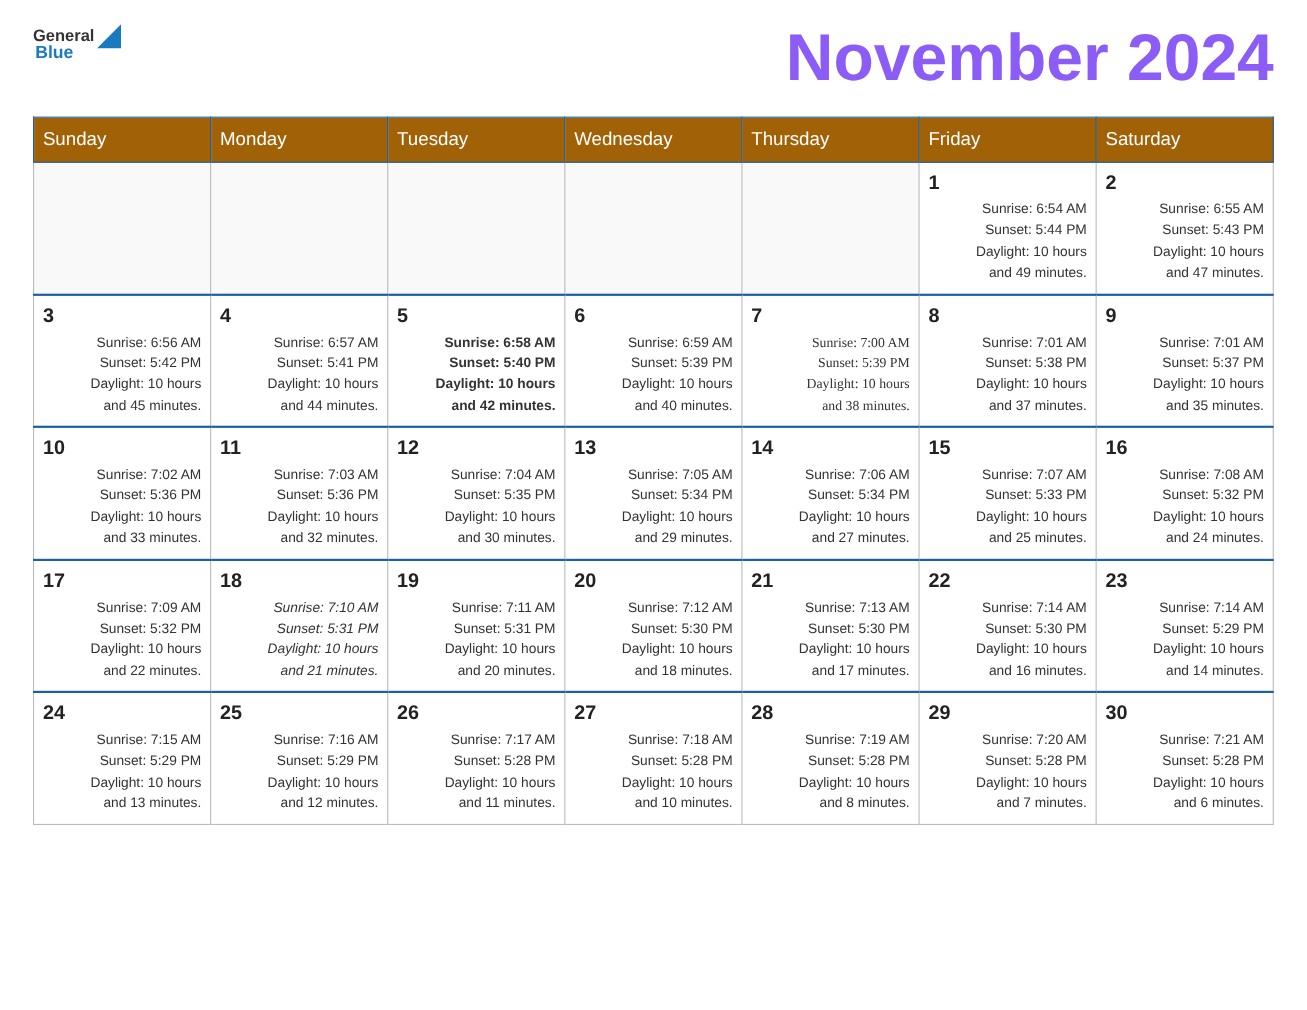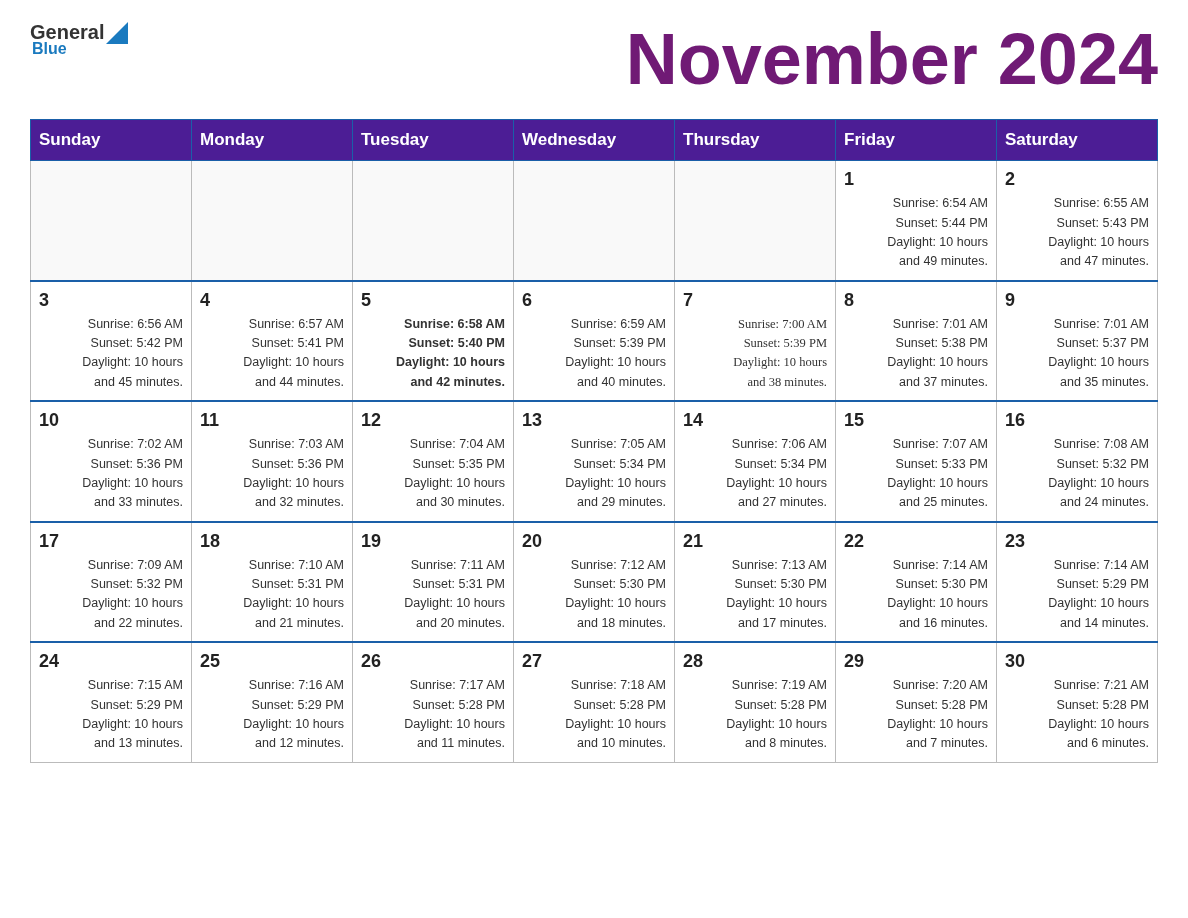--- a/index.html
+++ b/index.html
@@ -22,40 +22,40 @@
       align-items: flex-start;
     }
     .logo-line1 {
       display: flex;
       align-items: center;
     }
     .title-block {
       text-align: right;
     }
     .month-title {
-      font-size: 72px;
+      font-size: 60px;
       font-weight: bold;
-      color: #701a75;
+      color: #8b5cf6;
       line-height: 1.1;
     }
     .location-title {
       font-size: 22px;
       color: #555;
       margin-top: 4px;
     }
     .calendar {
       width: 100%;
       border-collapse: collapse;
       border: 1px solid #999;
     }
     .calendar th {
-      background: #4c1d95;
+      background: #a16207;
       color: #fff;
       font-size: 17px;
-      font-weight: bold;
+      font-weight: normal;
       padding: 10px 8px;
       text-align: left;
       border: 1px solid #1a5fa8;
     }
     .calendar td {
       width: 14.28%;
       vertical-align: top;
       padding: 8px;
       border: 1px solid #bbb;
       font-size: 13px;
@@ -82,21 +82,21 @@
     .row-divider td {
       border-top: 2px solid #1a5fa8;
     }
   </style>
 </head>
 <body>
 
 <div class="header">
   <div class="logo-wrapper">
     <div class="logo-line1">
-      <span style="font-size:20px;font-weight:bold;color:#333;">General</span>
+      <span style="font-size:15px;font-weight:bold;color:#333;">General</span>
       <svg width="22" height="22" viewBox="0 0 22 22" style="margin-left:2px;margin-top:2px;">
         <polygon points="0,22 22,22 22,0" fill="#1a7abf"></polygon>
       </svg>
     </div>
     <span style="font-size:16px;font-weight:bold;color:#1a7abf;margin-top:-4px;margin-left:2px;">Blue</span>
   </div>
   <div class="title-block">
     <div class="month-title">November 2024</div>
   </div>
 </div>
@@ -240,21 +240,21 @@
       <tr class="row-divider">
         <td>
           <span class="day-number">17</span>
           <div class="day-info" style="white-space: pre-line;">Sunrise: 7:09 AM
 Sunset: 5:32 PM
 Daylight: 10 hours
 and 22 minutes.</div>
         </td>
         <td>
           <span class="day-number">18</span>
-          <div class="day-info" style="white-space: pre-line;">Sunrise: 7:10 AM
+          <div class="day-info" style="white-space: pre-line; font-style: italic;">Sunrise: 7:10 AM
 Sunset: 5:31 PM
 Daylight: 10 hours
 and 21 minutes.</div>
         </td>
         <td>
           <span class="day-number">19</span>
           <div class="day-info" style="white-space: pre-line;">Sunrise: 7:11 AM
 Sunset: 5:31 PM
 Daylight: 10 hours
 and 20 minutes.</div>

